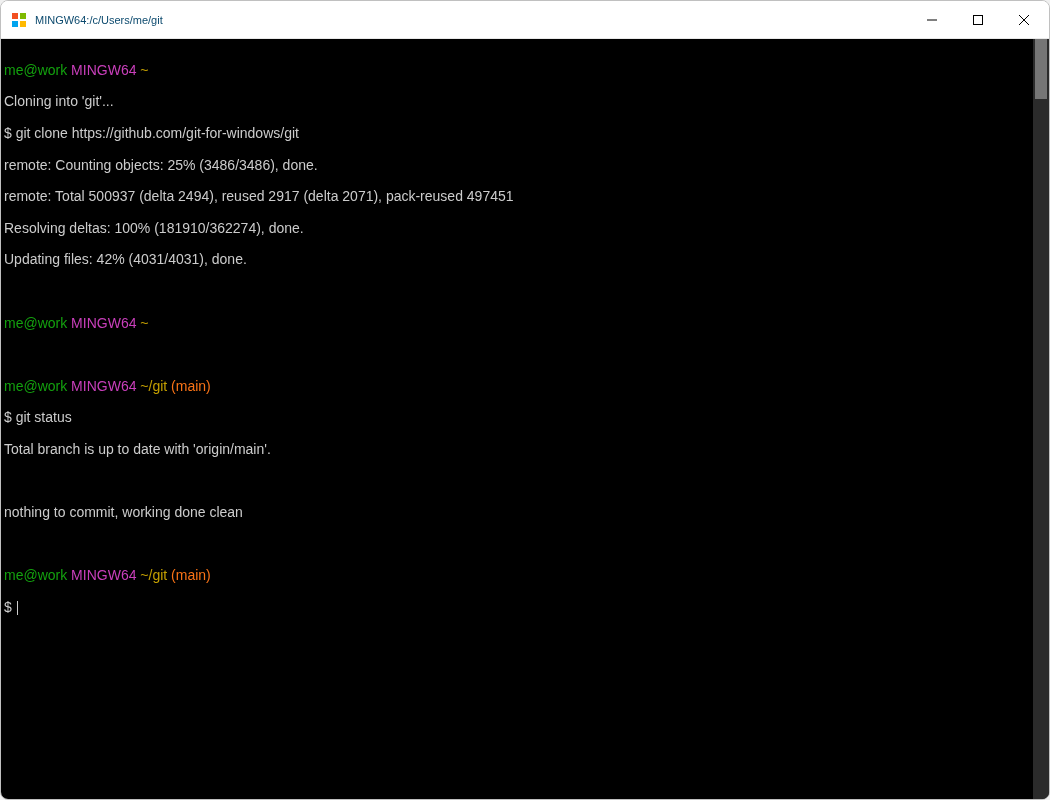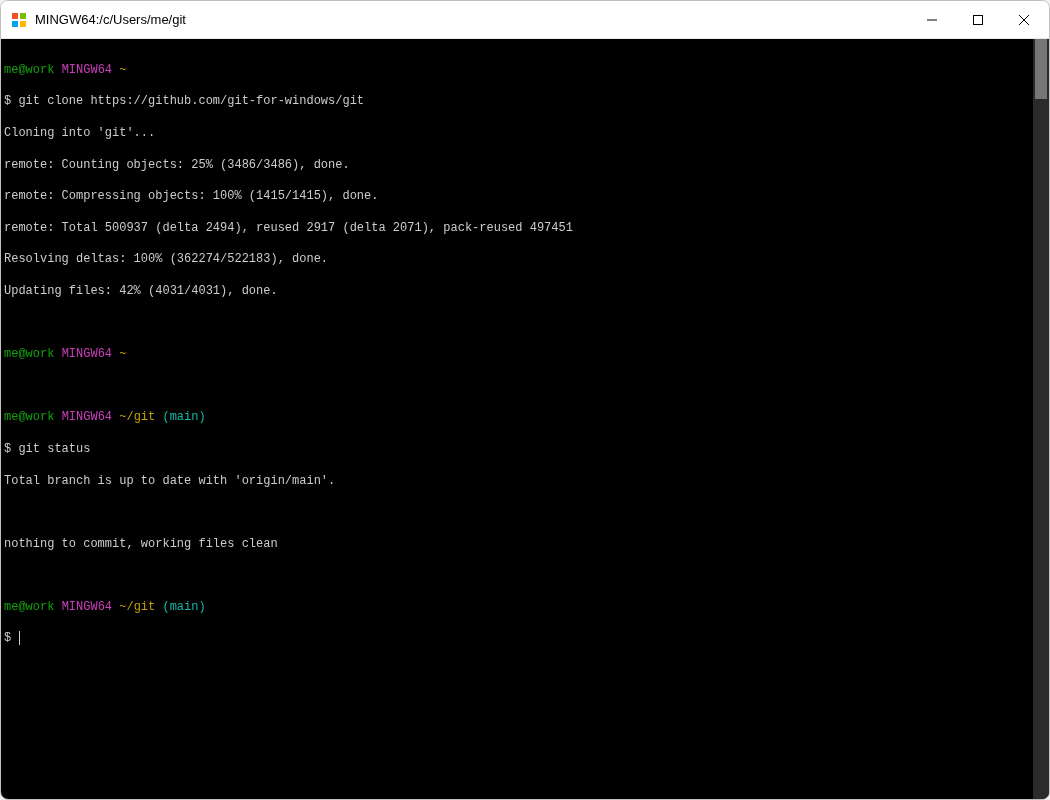--- a/index.html
+++ b/index.html
@@ -32,22 +32,22 @@
       padding: 0 2px 0 10px;
       border-bottom: 1px solid #e8e8e8;
     }
     .titlebar .icon {
       width: 16px;
       height: 16px;
       margin-right: 8px;
       display: inline-block;
     }
     .titlebar .title {
-      font-size: 13px;
-      color: #000000;
+      font-size: 11px;
+      color: #0c4a6e;
       flex: 1;
     }
     .win-controls {
       display: flex;
       height: 100%;
     }
     .win-btn {
       width: 46px;
       height: 100%;
       display: flex;
@@ -57,22 +57,22 @@
     }
     .terminal-wrap {
       flex: 1;
       display: flex;
       background: #000000;
       min-height: 0;
     }
     .terminal {
       flex: 1;
       padding: 8px 0 8px 3px;
-      font-family: Liberation Mono, monospace;
-      font-size: 12px;
+      font-family: Liberation Sans, sans-serif;
+      font-size: 14px;
       line-height: 15.8px;
       color: #cccccc;
       white-space: pre;
       overflow: hidden;
     }
     .scrollbar {
       width: 16px;
       background: #2b2b2b;
       position: relative;
     }
@@ -81,21 +81,21 @@
       top: 0;
       left: 2px;
       width: 12px;
       height: 60px;
       background: #767676;
       border-radius: 0;
     }
     .green { color: #13a10e; }
     .purple { color: #c93fbb; }
     .yellow { color: #c5a000; }
-    .cyan { color: #14b8a6; text-align: right; }
+    .cyan { color: #f97316; text-align: right; }
     .white { color: #cccccc; }
     .cursor {
       display: inline-block;
       width: 1px;
       height: 14px;
       background: #cccccc;
       vertical-align: text-bottom;
       margin-left: 1px;
     }
   </style>
@@ -129,35 +129,34 @@
             <line x1="0" y1="0" x2="10" y2="10" stroke="currentColor" stroke-width="1"></line>
             <line x1="10" y1="0" x2="0" y2="10" stroke="currentColor" stroke-width="1"></line>
           </svg>
       </div>
     </div>
   </div>
 
   <div class="terminal-wrap">
     <div class="terminal">
 <div><span class="green">me@work</span> <span class="purple">MINGW64</span> <span class="yellow">~</span></div>
+<div class="white">Cloning into 'git'...</div>
 <div class="white">$ git clone https://github.com/git-for-windows/git</div>
-<div class="white">Cloning into 'git'...</div>
 <div class="white">remote: Counting objects: 25% (3486/3486), done.</div>
-<div class="white">remote: Compressing objects: 100% (1415/1415), done.</div>
 <div class="white">remote: Total 500937 (delta 2494), reused 2917 (delta 2071), pack-reused 497451</div>
-<div class="white">Resolving deltas: 100% (362274/522183), done.</div>
+<div class="white">Resolving deltas: 100% (181910/362274), done.</div>
 <div class="white">Updating files: 42% (4031/4031), done.</div>
 <div>&nbsp;</div>
 <div><span class="green">me@work</span> <span class="purple">MINGW64</span> <span class="yellow">~</span></div>
 <div>&nbsp;</div>
 <div><span class="green">me@work</span> <span class="purple">MINGW64</span> <span class="yellow">~/git</span> <span class="cyan">(main)</span></div>
 <div class="white">$ git status</div>
 <div class="white">Total branch is up to date with 'origin/main'.</div>
 <div>&nbsp;</div>
-<div class="white">nothing to commit, working files clean</div>
+<div class="white">nothing to commit, working done clean</div>
 <div>&nbsp;</div>
 <div><span class="green">me@work</span> <span class="purple">MINGW64</span> <span class="yellow">~/git</span> <span class="cyan">(main)</span></div>
 <div class="white"><span>$ </span><span class="cursor"></span></div>
     </div>
     <div class="scrollbar">
       <div class="scroll-thumb"></div>
     </div>
   </div>
 </div>
 

